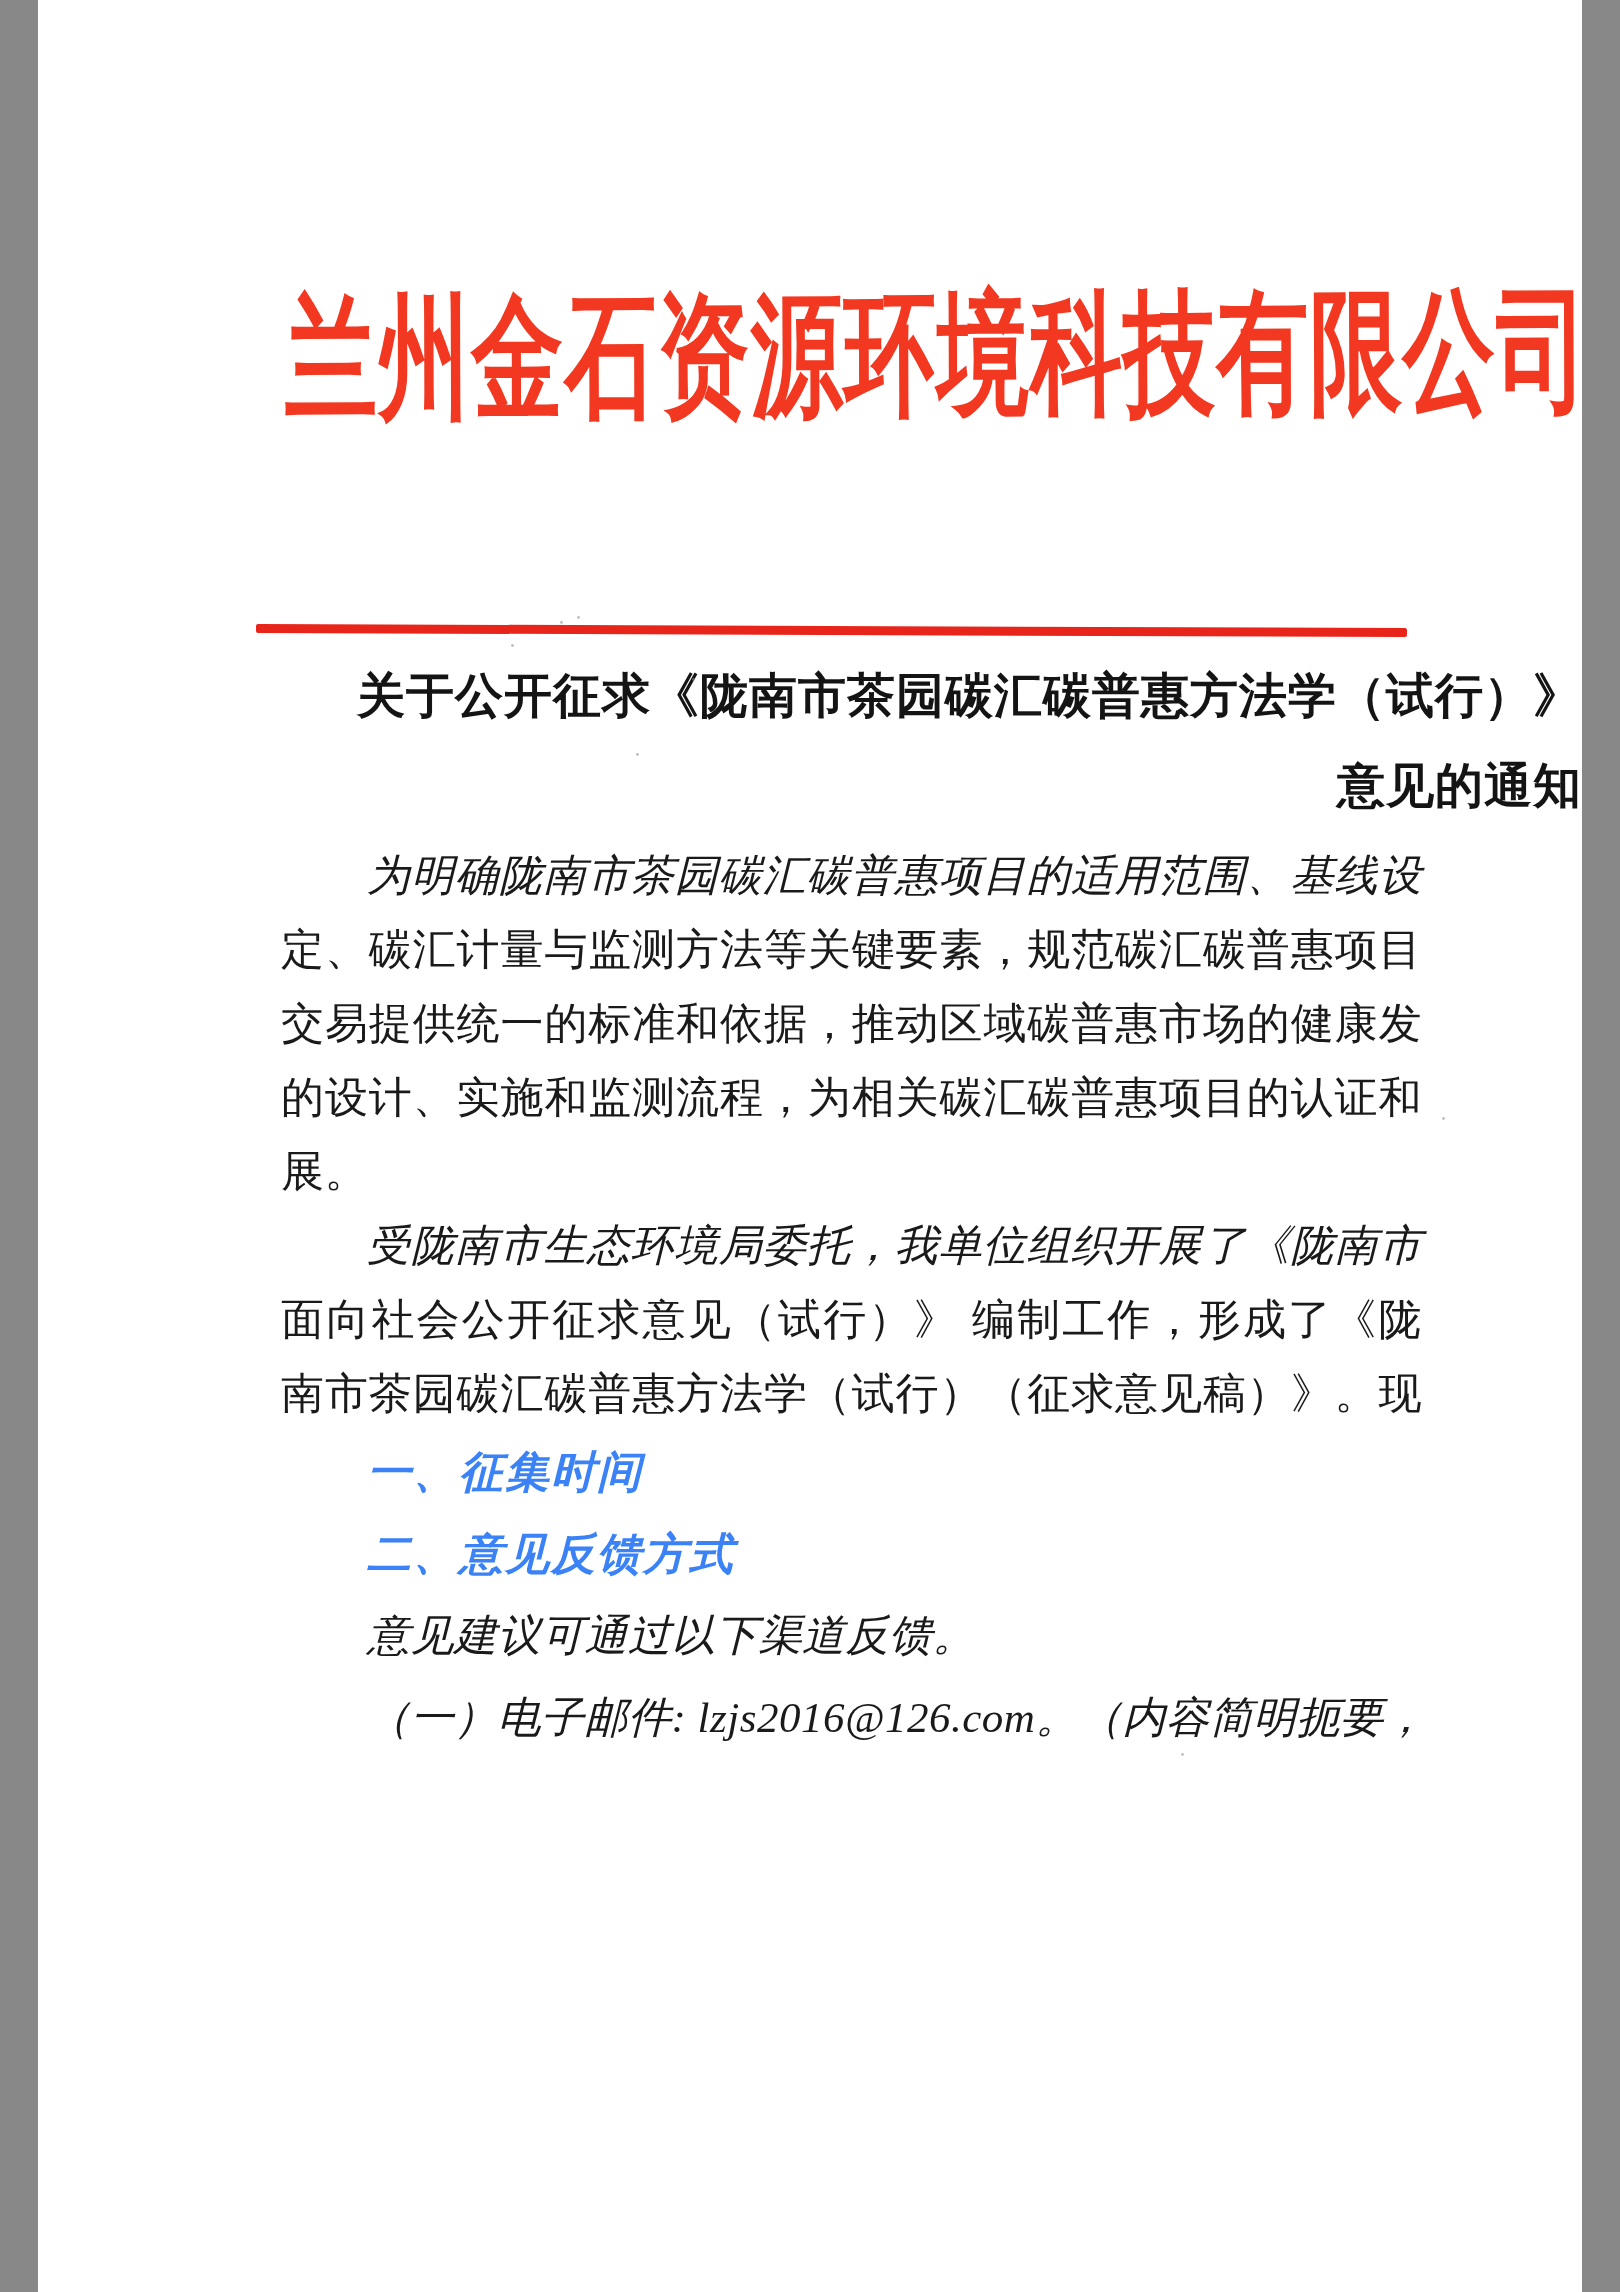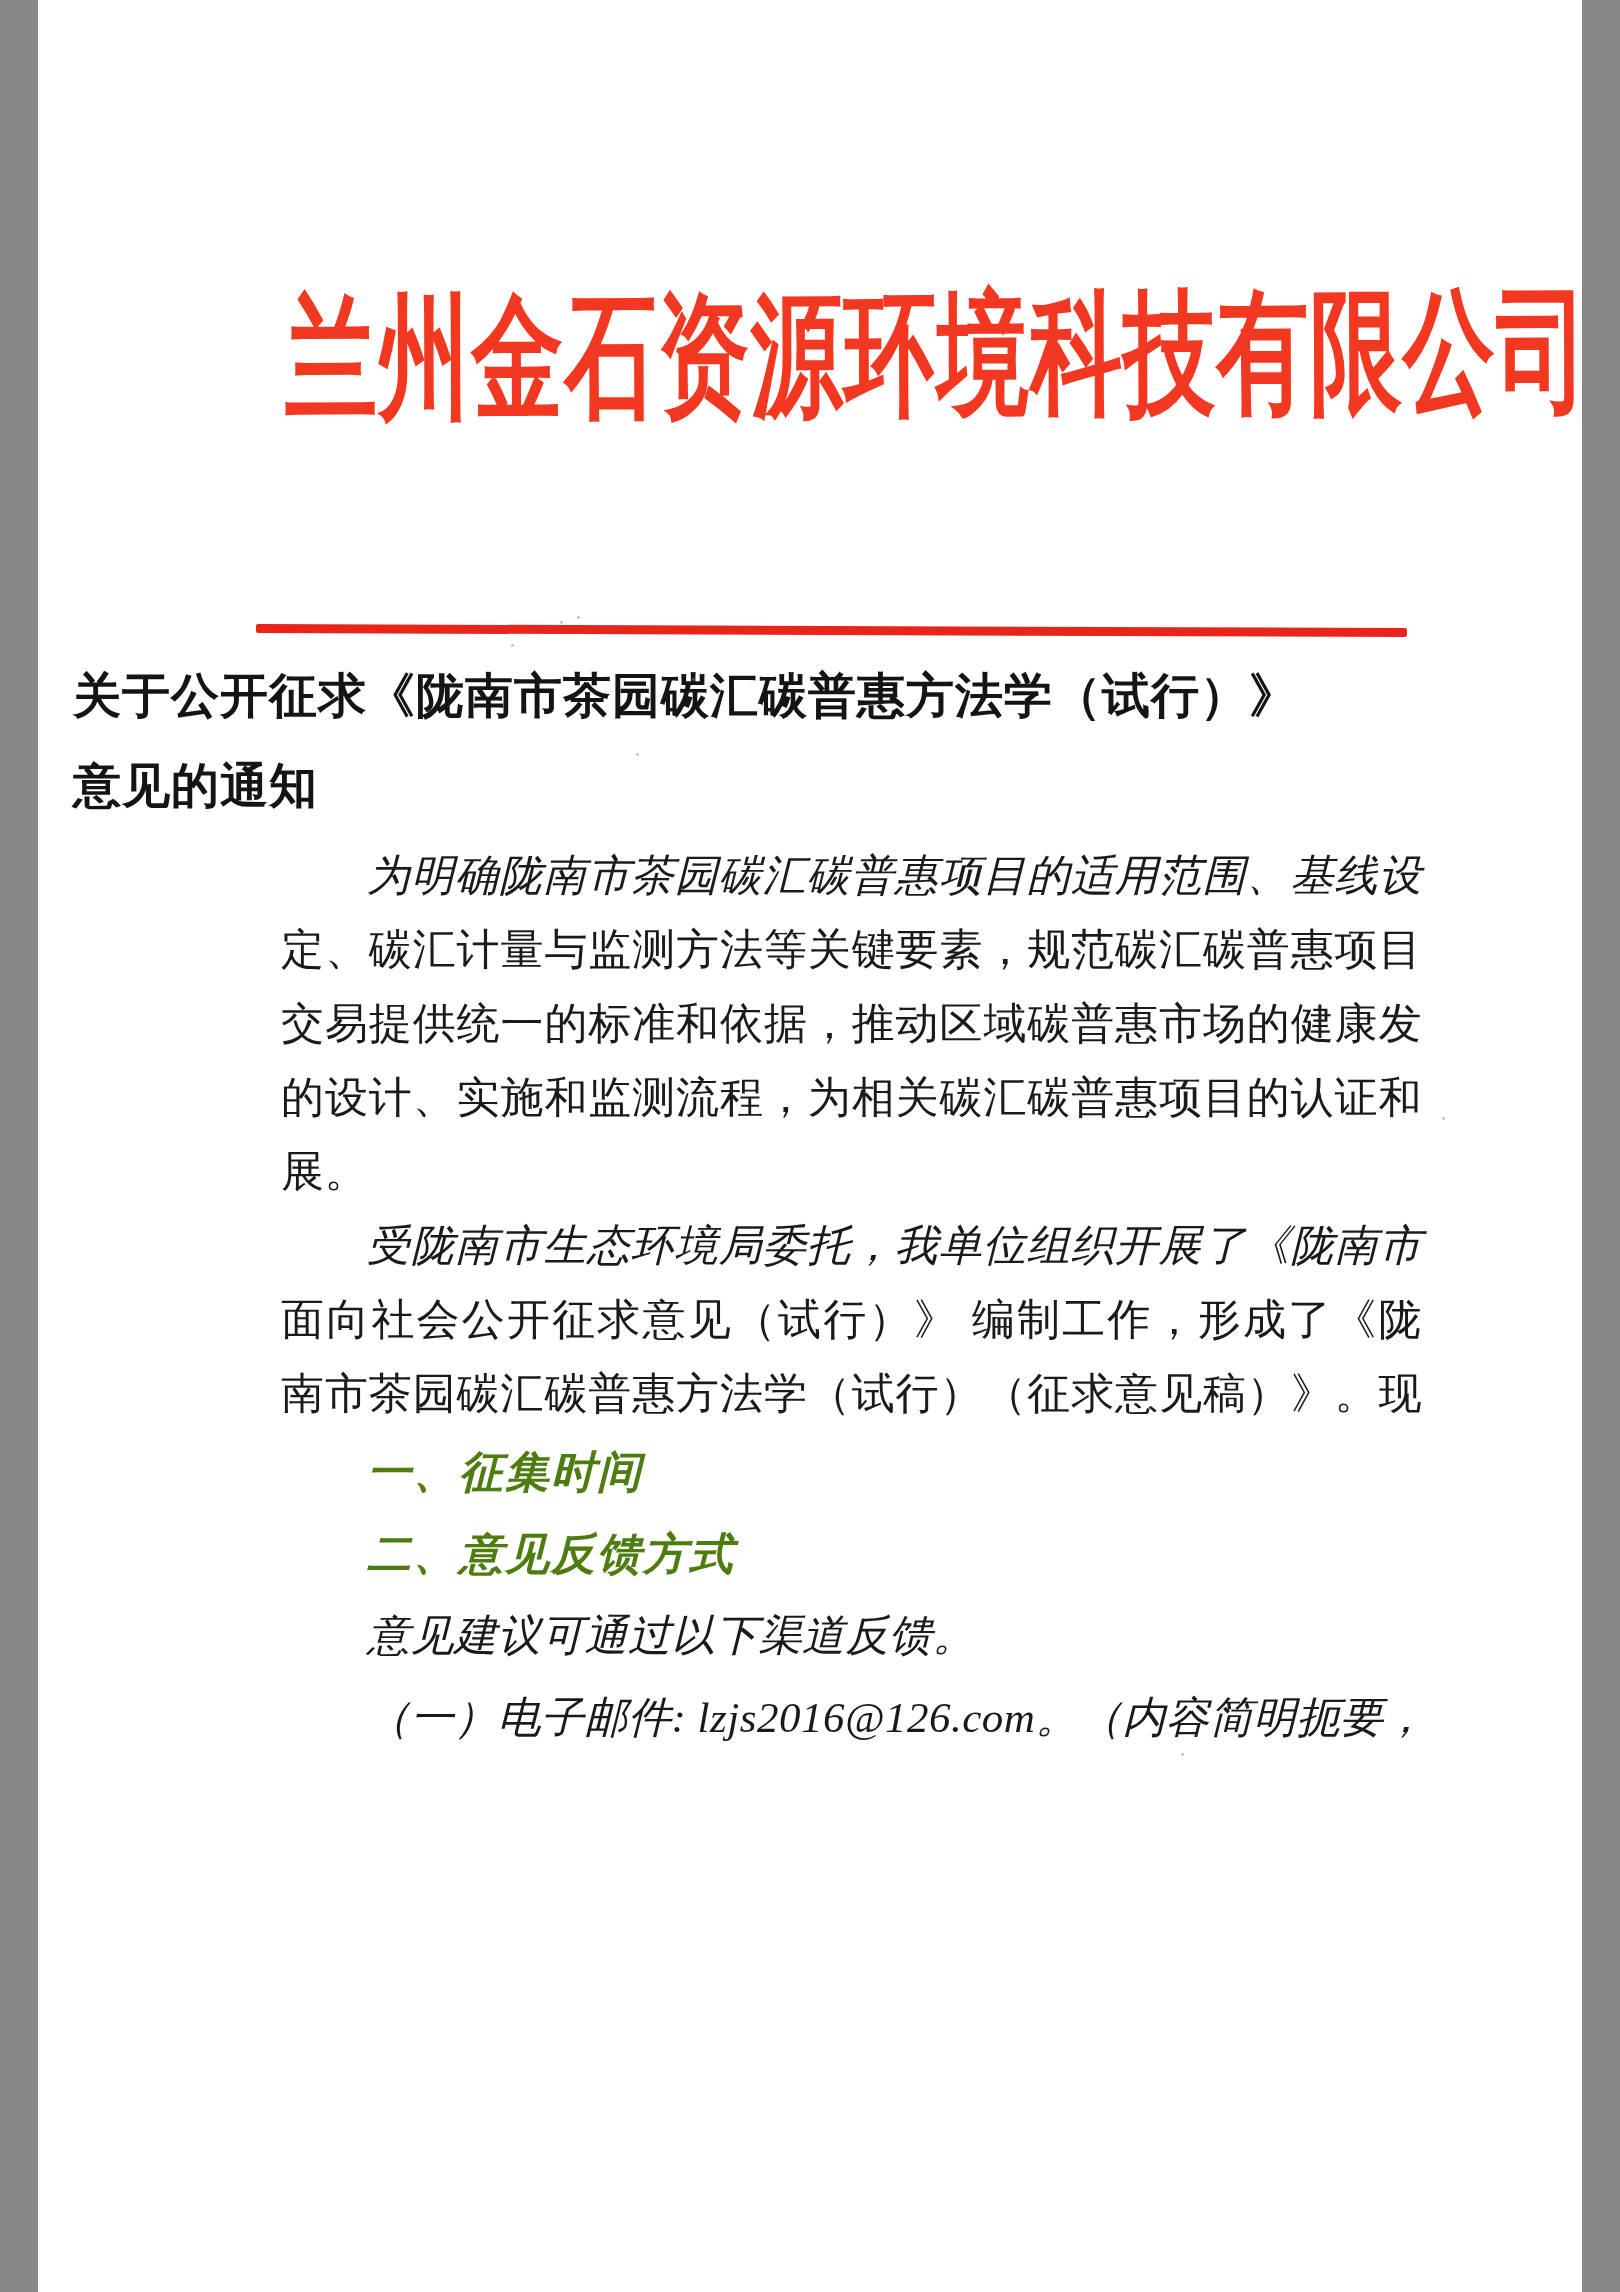--- a/index.html
+++ b/index.html
@@ -32,48 +32,47 @@
     left:218px;top:626px;
     width:1151px;height:8.8px;
     background:#e8251a;
     transform:rotate(0.2deg);
     border-radius:2px;
   }
   
   .title{
     position:absolute;
     top:651px;left:0;width:100%;
-    text-align:left;
+    text-align:right;
     font-weight:700;
     font-size:48px;
     line-height:90px;
     color:#141414;
     letter-spacing:1px;
-    margin-left:35px;
   }
   
   .body{
     position:absolute;
     left:243px;top:839px;
     width:1141px;
     font-size:43px;
     line-height:74px;
     color:#1a1a1a;
     letter-spacing:0.5px;
   }
   .ln{white-space:nowrap;}
   .indent{text-indent:86px;font-style:italic;}
   .just{text-align:justify;text-align-last:justify;white-space:normal;}
   .lh2{line-height:82px;}
   .heading{
     font-family:"Liberation Sans","DejaVu Sans",sans-serif;
     font-weight:700;
     font-size:44px;
     letter-spacing:2px;
-    color:#4d7c0f;
+    color:#3b82f6;
   }
   
   .speck{
     position:absolute;
     width:2.9px;height:2.9px;
     background:#8f8f8f;
     border-radius:50%;
     opacity:0.55;
   }
 </style>

